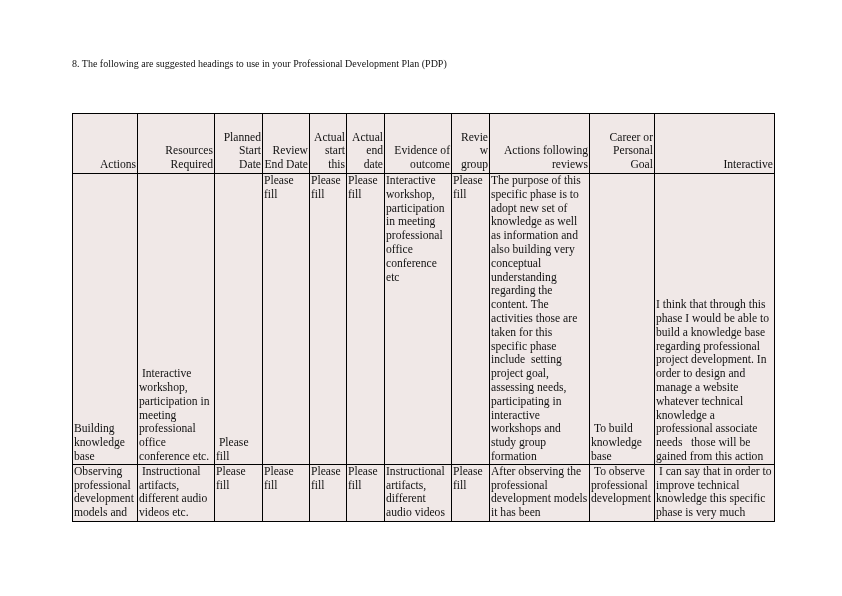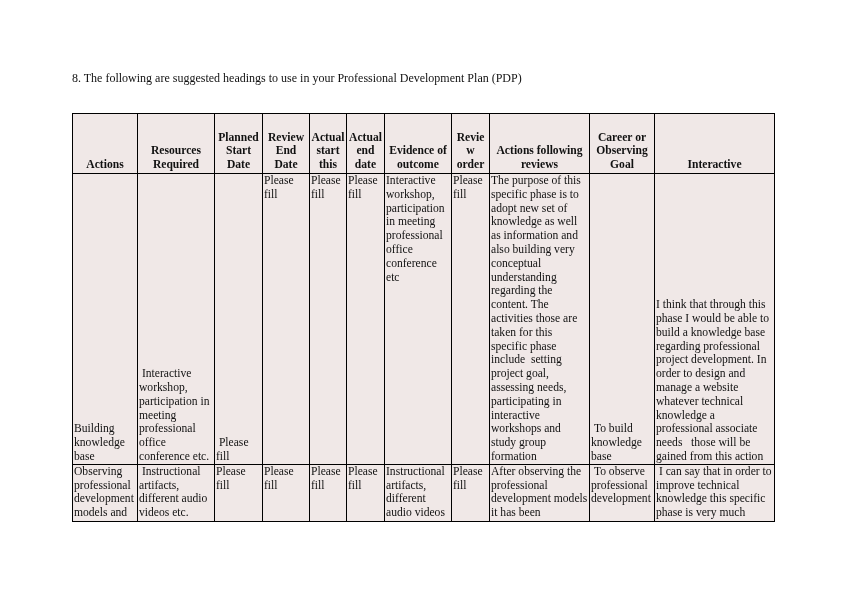--- a/index.html
+++ b/index.html
@@ -1,23 +1,23 @@
 <!DOCTYPE html>
 <html><head>
 <meta charset="utf-8">
 <style>
   html, body { margin:0; padding:0; background:#ffffff; }
   body { width:842px; height:596px; position:relative; overflow:hidden;
          font-family:"Liberation Serif","DejaVu Serif",serif; color:#111; }
-  .intro { position:absolute; left:72px; top:71px; font-size:12px; white-space:nowrap; }
+  .intro { position:absolute; left:72px; top:58px; font-size:10px; white-space:nowrap; }
   table { position:absolute; left:72px; top:113px; border-collapse:collapse;
           table-layout:fixed; width:702px; font-size:11.6px; line-height:13.8px; }
   td, th { border:1.4px solid #000; background:#f0e8e7; padding:0 1px;
            overflow:hidden; vertical-align:bottom; text-align:left; word-wrap:break-word; }
-  th { font-weight:bold; text-align:center; vertical-align:bottom; height:58px; padding-bottom:1px; }
+  th { font-weight:normal; text-align:right; vertical-align:bottom; height:58px; padding-bottom:1px; }
   tr.r1 td { height:288px; }
   tr.r2 td { height:56px; vertical-align:top;font-family:Liberation Serif, serif; }
   td.top { vertical-align:top; }
   .cell-text { white-space:pre-wrap; }
 </style>
 </head>
 <body>
 
 <div class="intro">8. The following are suggested headings to use in your Professional Development Plan (PDP)</div>
 
@@ -37,23 +37,23 @@
   </colgroup>
   <thead>
     <tr>
       <th>Actions</th>
       <th>Resources Required</th>
       <th>Planned Start Date</th>
       <th>Review End Date</th>
       <th>Actual start this</th>
       <th>Actual end date</th>
       <th>Evidence of outcome</th>
-      <th>Review order</th>
+      <th>Review group</th>
       <th>Actions following reviews</th>
-      <th>Career or Observing Goal</th>
+      <th>Career or Personal Goal</th>
       <th>Interactive</th>
     </tr>
   </thead>
   <tbody>
     <tr class="r1">
       <td class="cell-text">Building knowledge base</td>
       <td class="cell-text"> Interactive workshop, participation in meeting professional office conference etc.</td>
       <td class="cell-text"> Please fill</td>
       <td class="cell-text top">Please fill</td>
       <td class="cell-text top">Please fill</td>

